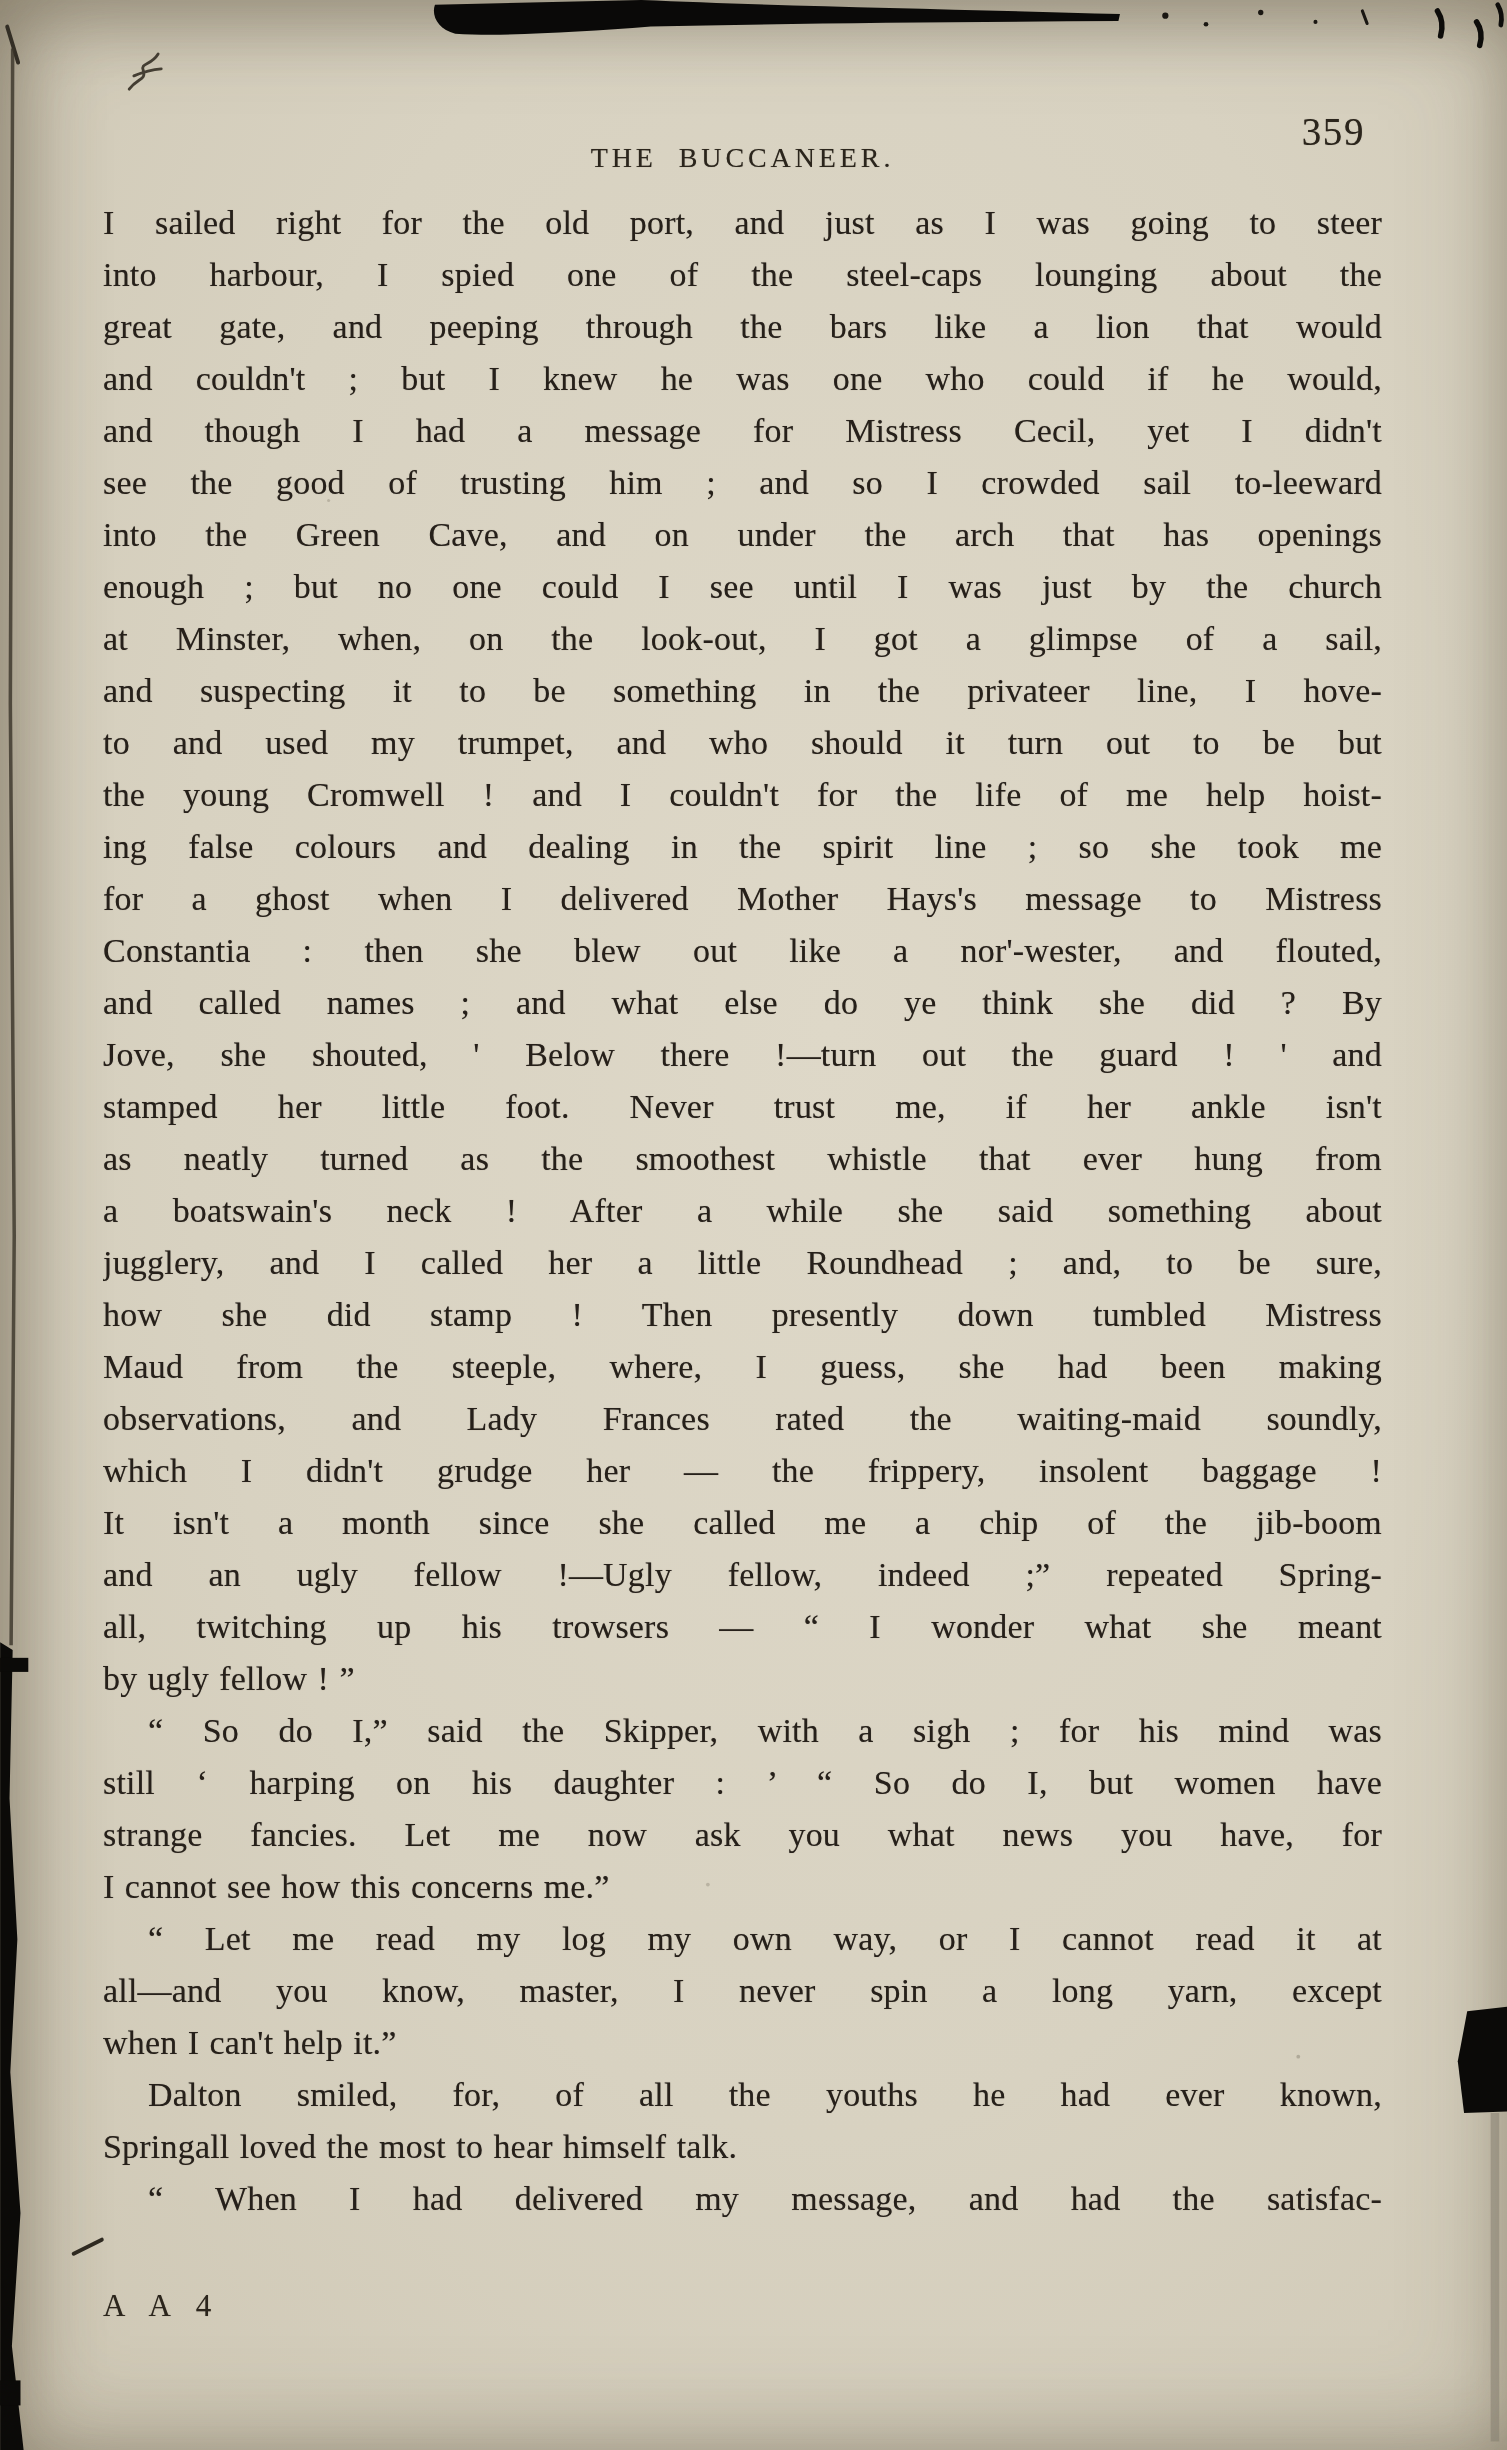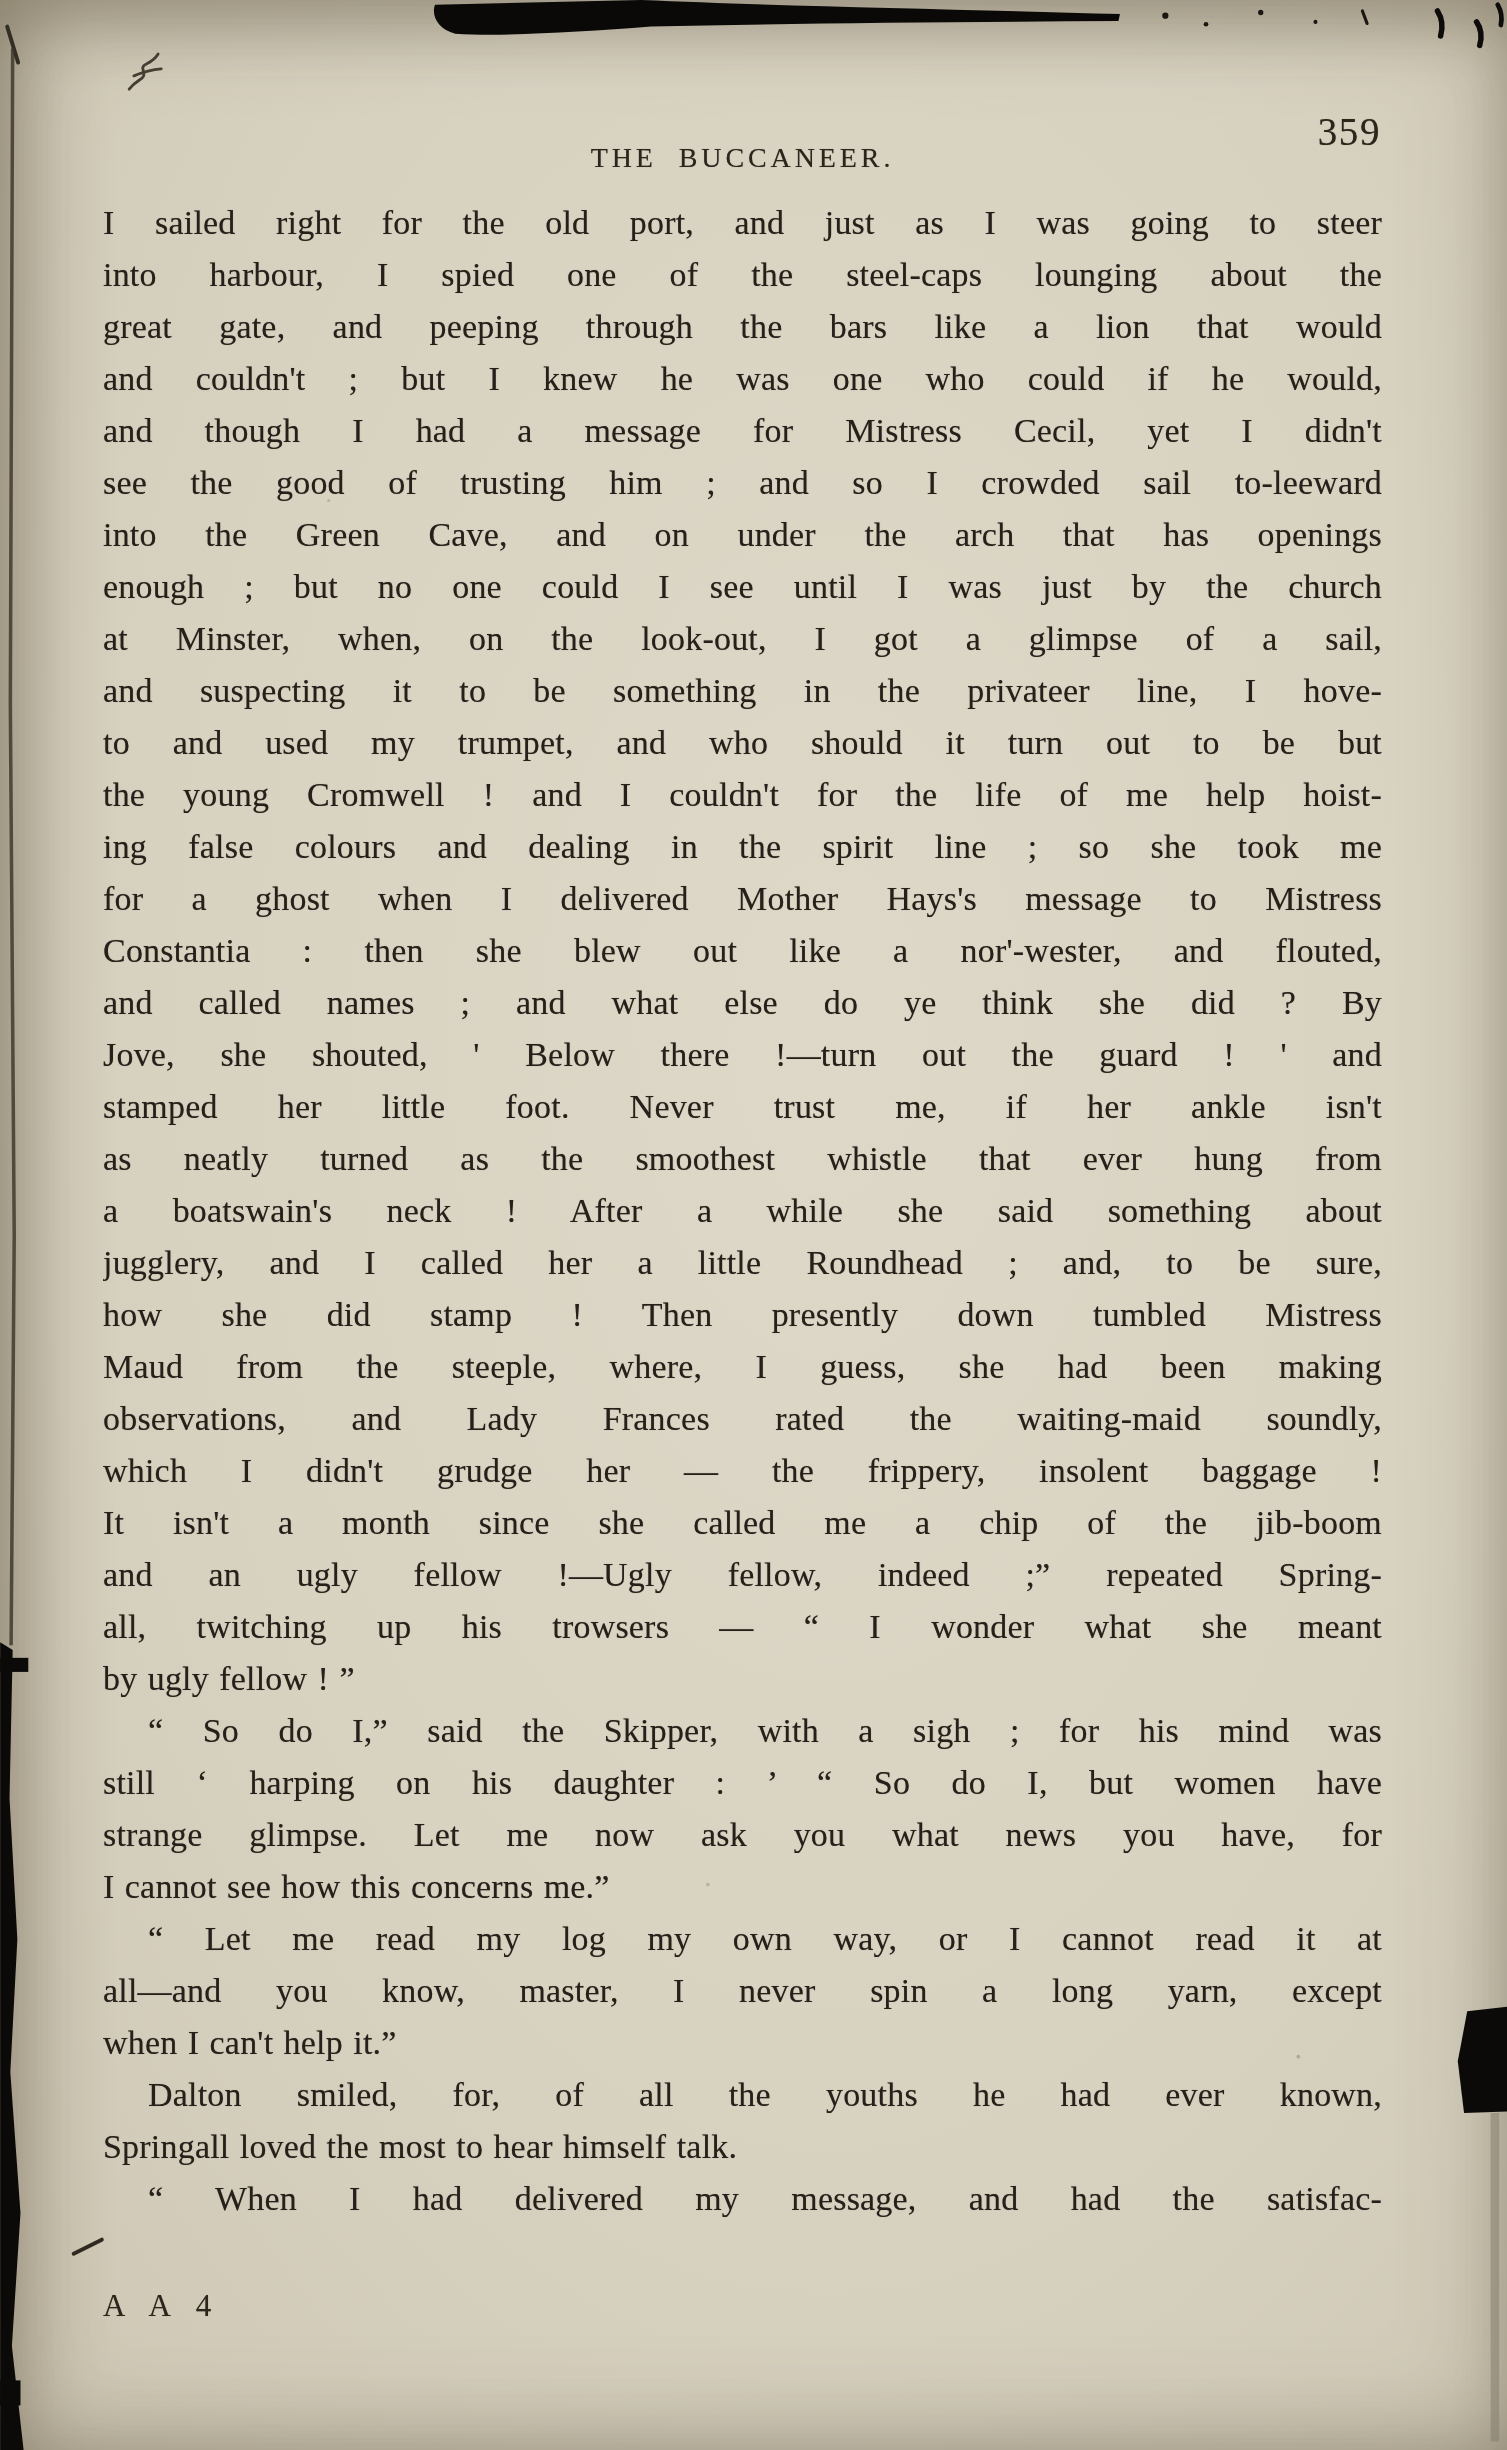--- a/index.html
+++ b/index.html
@@ -35,21 +35,21 @@
     text-align: center;
     font-size: 28px;
     letter-spacing: 3.9px;
     word-spacing: 11px;
     color: #2b251c;
     text-shadow: 0 0 0.8px rgba(43,37,28,.45);
     margin-top: 25px;
   }
   .page-number {
     position: absolute;
-    right: 1px;
+    right: 17px;
     top: -7.8px;
     font-size: 39px;
     letter-spacing: 1.6px;
     color: #2b251c;
     text-shadow: 0 0 0.8px rgba(43,37,28,.45);
   }
   .text-block { position: absolute; top: 197px; left: 0; width: 100%; }
   .paragraph { margin: 0; }
   .line {
     box-sizing: border-box;
@@ -155,21 +155,21 @@
           <div class="line">observations, and Lady Frances rated the waiting-maid soundly,</div>
           <div class="line">which I didn't grudge her — the frippery, insolent baggage !</div>
           <div class="line">It isn't a month since she called me a chip of the jib-boom</div>
           <div class="line">and an ugly fellow !—Ugly fellow, indeed ;” repeated Spring-</div>
           <div class="line">all, twitching up his trowsers — “ I wonder what she meant</div>
           <div class="line last">by ugly fellow ! ”</div>
         </div>
         <div class="paragraph">
           <div class="line indent">“ So do I,” said the Skipper, with a sigh ; for his mind was</div>
           <div class="line">still ‘ harping on his daughter : ’ “ So do I, but women have</div>
-          <div class="line">strange glimpse. Let me now ask you what news you have, for</div>
+          <div class="line">strange fancies. Let me now ask you what news you have, for</div>
           <div class="line last">I cannot see how this concerns me.”</div>
         </div>
         <div class="paragraph">
           <div class="line indent">“ Let me read my log my own way, or I cannot read it at</div>
           <div class="line">all—and you know, master, I never spin a long yarn, except</div>
           <div class="line last">when I can't help it.”</div>
         </div>
         <div class="paragraph">
           <div class="line indent">Dalton smiled, for, of all the youths he had ever known,</div>
           <div class="line last">Springall loved the most to hear himself talk.</div>

